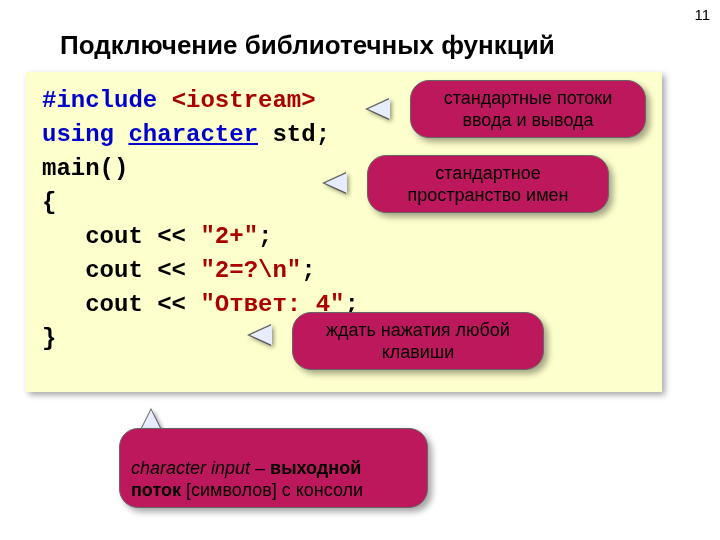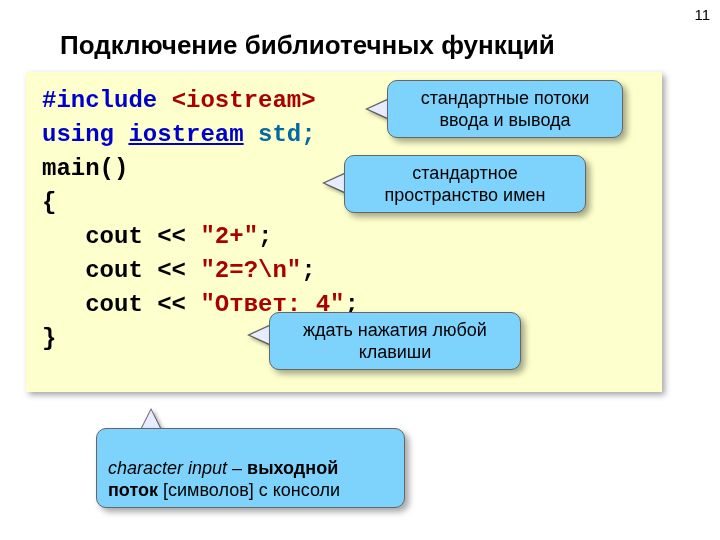--- a/index.html
+++ b/index.html
@@ -39,35 +39,36 @@
     padding: 12px 16px 0 16px;
     box-sizing: border-box;
     font-family: "Courier New", monospace;
     font-size: 24px;
     font-weight: bold;
     line-height: 34px;
     color: #000;
   }
   .kw-blue { color: #0000cc; }
   .kw-red  { color: #aa0000; }
-  .kw-black{ color: #0369a1; }
+  .kw-black{ color: #000000; }
   .underline { text-decoration: underline; }
 
   .callout {
     position: absolute;
-    background: #7dd3fc;
+    background: #be185d;
     border: 1px solid #666;
-    border-radius: 10px;
+    border-radius: 19px;
     padding: 6px 12px;
     font-size: 18px;
     line-height: 22px;
     text-align: center;
     color: #000;
     box-shadow: 4px 4px 6px rgba(0,0,0,0.35);
     white-space: pre-line;
+    margin-left: 23px;
   }
   .callout .em {
     font-style: italic;
   }
   .callout .bold {
     font-weight: bold;
   }
   
   .tri {
     position: absolute;
@@ -117,21 +118,21 @@
 
 <div class="page-number">11</div>
 
 <div class="title">Подключение библиотечных функций</div>
 
 <div class="code-block">
   <div>
     <span class="kw-blue">#include </span><span class="kw-red">&lt;iostream&gt;</span>
   </div>
   <div>
-    <span class="kw-blue">using </span><span class="kw-blue underline">iostream</span><span class="kw-black"> std;</span>
+    <span class="kw-blue">using </span><span class="kw-blue underline">character</span><span class="kw-black"> std;</span>
   </div>
   <div>main()</div>
   <div>{</div>
   <div style="white-space:pre;"><span>   cout &lt;&lt; </span><span class="kw-red">"2+"</span><span>;</span></div>
   <div style="white-space:pre;"><span>   cout &lt;&lt; </span><span class="kw-red">"2=?\n"</span><span>;</span></div>
   <div style="white-space:pre;"><span>   cout &lt;&lt; </span><span class="kw-red">"Ответ: 4"</span><span>;</span></div>
   <div>}</div>
 </div>
 
 <div id="co1-tailb" class="tri tri-left-border"></div>

